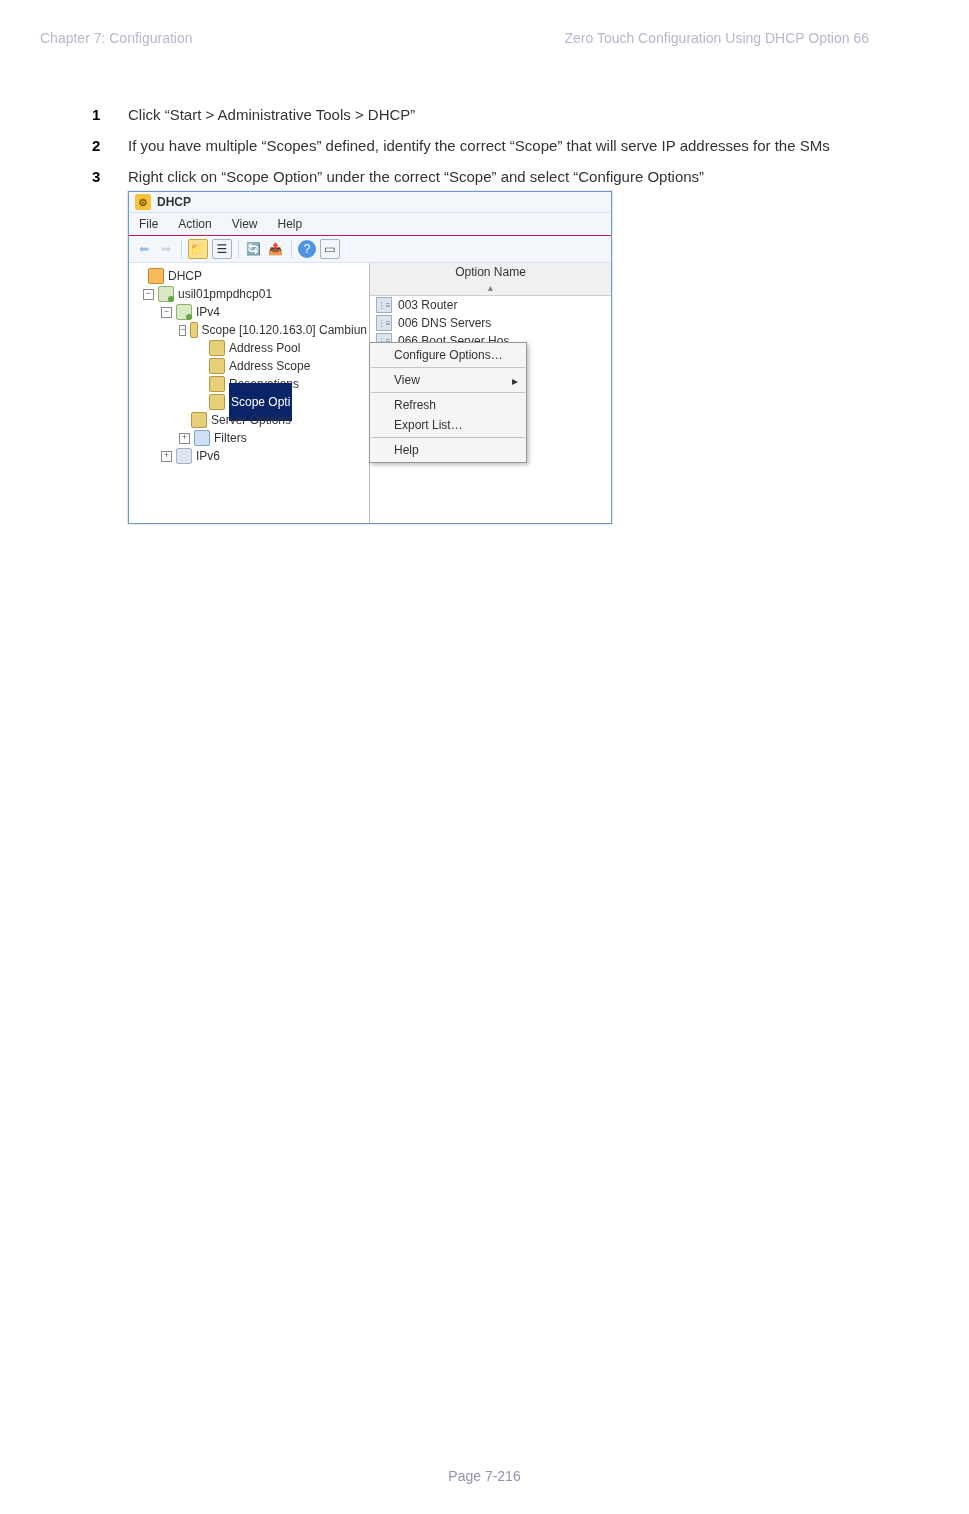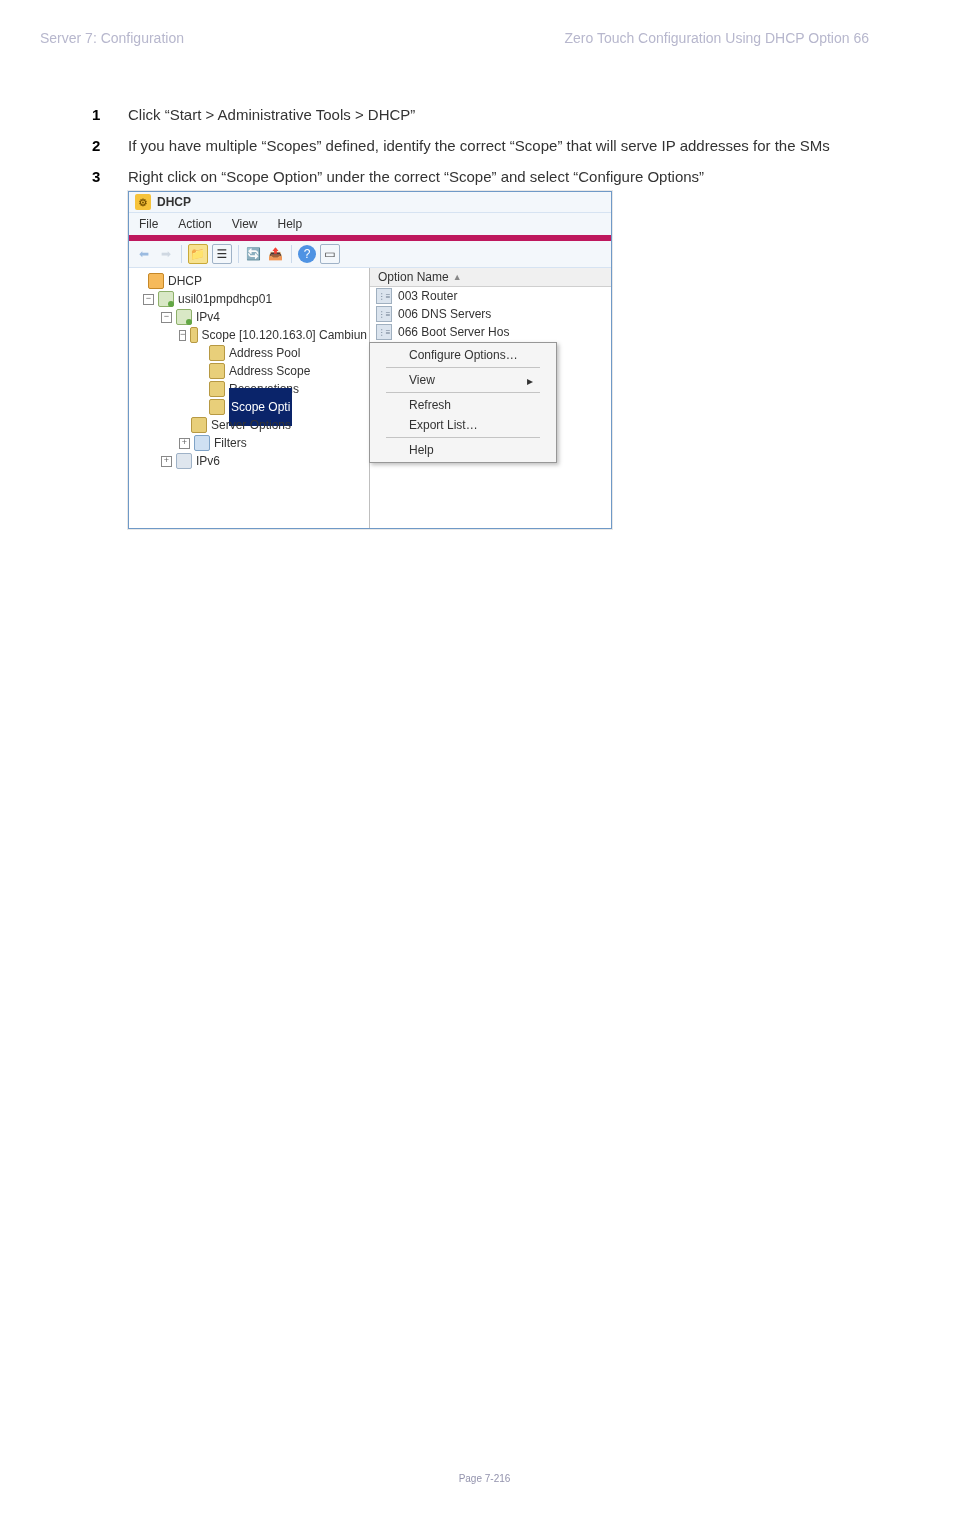--- a/index.html
+++ b/index.html
@@ -79,21 +79,21 @@
     justify-content: center;
     font-size: 10px;
     color: #7a5400;
   }
   .mmc-menu {
     display: flex;
     gap: 20px;
     padding: 4px 10px;
     background: #f3f7fb;
     border-top: 1px solid #d6e3f2;
-    border-bottom: 6px solid #be185d;
+    border-bottom: 1px solid #be185d;
   }
   .mmc-tools {
     display: flex;
     align-items: center;
     gap: 4px;
     padding: 3px 6px;
     background: #f3f7fb;
     border-bottom: 1px solid #d6e3f2;
   }
   .tb-sep {
@@ -162,20 +162,21 @@
     background: #fff;
   }
   .listhdr {
     display: flex;
     align-items: center;
     gap: 4px;
     background: #f0f0f0;
     border-bottom: 1px solid #cfcfcf;
     padding: 2px 8px;
     font-size: 12px;
+    flex-direction: column;
   }
   .list-row {
     display: flex;
     align-items: center;
     gap: 6px;
     padding: 1px 6px;
     white-space: nowrap;
   }
   .licon {
     width: 14px; height: 14px;
@@ -190,21 +191,21 @@
 
   .ctxmenu {
     position: absolute;
     left: 240px;
     top: 150px;
     width: 156px;
     background: #f5f5f5;
     border: 1px solid #979797;
     box-shadow: 2px 2px 4px rgba(0,0,0,0.25);
     font-size: 12px;
-    padding: 2px 15px;
+    padding: 2px 0;
   }
   .ctxmenu .item {
     padding: 3px 10px 3px 24px;
     position: relative;
   }
   .ctxmenu hr {
     border: none;
     border-top: 1px solid #c4c4c4;
     margin: 2px 1px;
   }
@@ -214,29 +215,29 @@
     top: 4px;
   }
 
   .footer {
     position: absolute;
     bottom: 30px;
     left: 0;
     width: 100%;
     text-align: center;
     color: #9393ad;
-    font-size: 10px;
+    font-size: 14px;
   }
 </style>
 </head>
 <body>
 
 <div class="page">
   <div class="header-row">
-    <span>Server 7:  Configuration</span>
+    <span>Chapter 7:  Configuration</span>
     <span>Zero Touch Configuration Using DHCP Option 66</span>
   </div>
 
 
   <ol class="steps">
     <li><span>Click “Start &gt; Administrative Tools &gt; DHCP”</span></li>
     <li><span>If you have multiple “Scopes” defined, identify the correct “Scope” that will serve IP addresses for the SMs</span></li>
     <li>
       <span>Right click on “Scope Option” under the correct “Scope” and select “Configure Options”</span>
       <div class="mmc" style="position:relative;">

